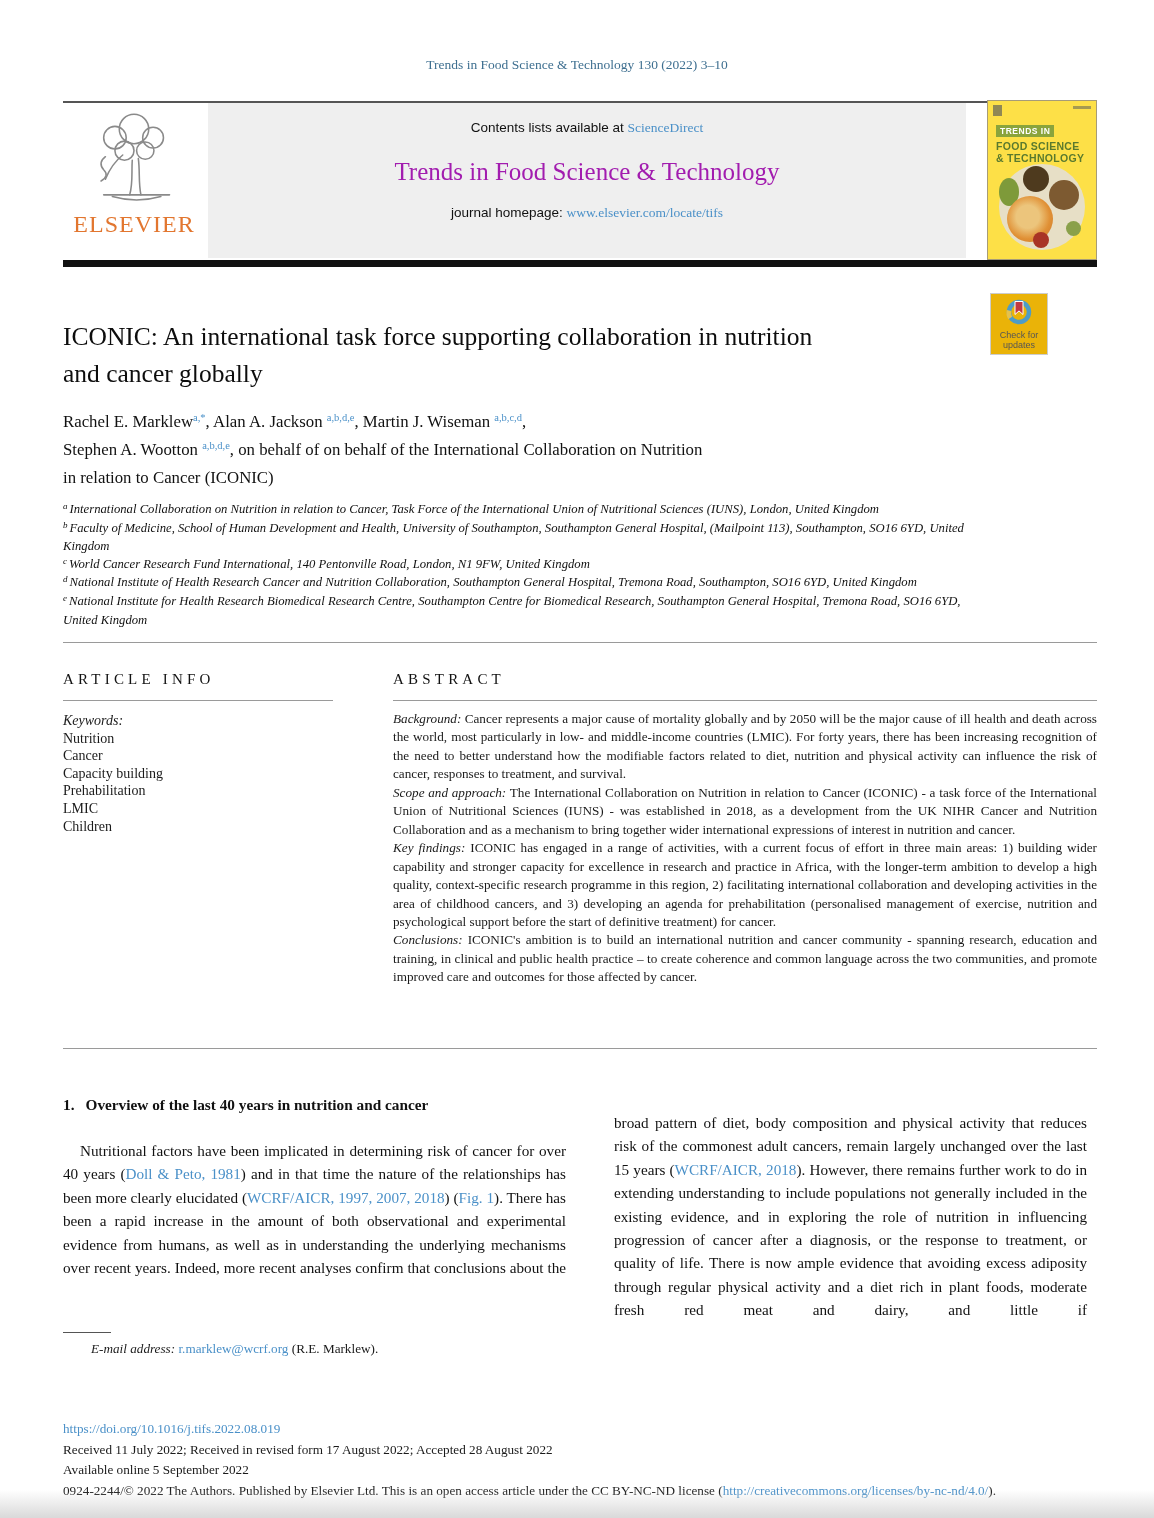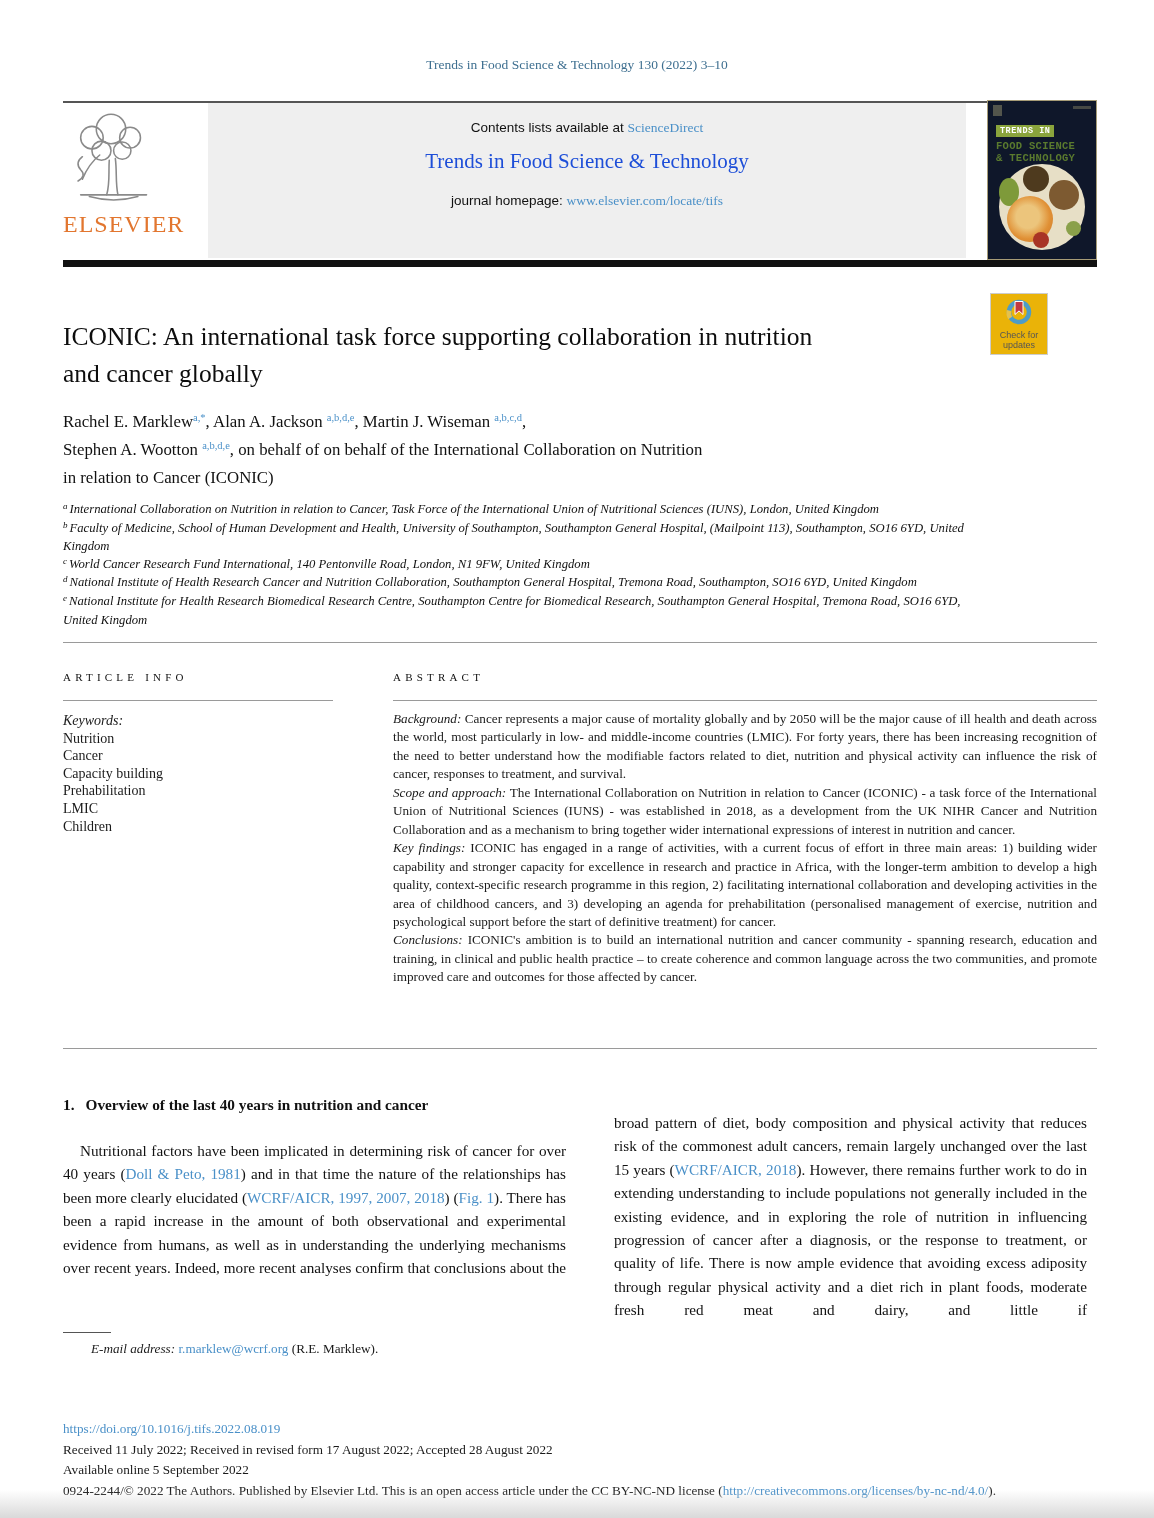--- a/index.html
+++ b/index.html
@@ -5,31 +5,31 @@
   html,body{margin:0;padding:0;background:#fff;}
   .page{position:relative;width:1154px;height:1518px;background:#ffffff;overflow:hidden;
         font-family:"Liberation Serif",serif;color:#1a1a1a;}
   a{text-decoration:none;cursor:pointer;font-family:Liberation Serif, serif;}
   .link{color:#4a90c8;}
   .running-head{position:absolute;top:57px;left:0;width:100%;text-align:center;
         font-size:13.5px;color:#3e6f90;}
   .top-rule{position:absolute;top:101px;left:63px;width:1034px;height:2px;background:#555;}
   
   .banner{position:absolute;top:103px;left:63px;width:1034px;height:155px;}
-  .logo{position:absolute;left:0;top:0;width:142px;height:155px;}
+  .logo{position:absolute;left:0;top:0;width:142px;height:155px;text-align:center;}
   .logo-text{font-size:24px;color:#e2762f;letter-spacing:1px;margin-top:0px;}
   .banner-box{position:absolute;left:145px;top:0;width:758px;height:155px;background:#efefef;
         text-align:center;}
   .contents-line{margin-top:17px;font-family:"Liberation Sans",sans-serif;font-size:13.5px;color:#111;}
-  .journal-title{margin-top:13px;font-size:21px;color:#1d4ed8;}
+  .journal-title{margin-top:22px;font-size:25px;color:#a21caf;}
   .homepage-line{margin-top:19px;font-family:"Liberation Sans",sans-serif;font-size:13.5px;color:#111;}
   
-  .cover{position:absolute;left:924px;top:-3px;width:110px;height:160px;background:#0f172a;
+  .cover{position:absolute;left:924px;top:-3px;width:110px;height:160px;background:#fde047;
         border:1px solid #a79c77;box-sizing:border-box;overflow:hidden;
-        font-family:Liberation Mono, monospace;}
+        font-family:Liberation Sans, sans-serif;}
   .cover-mark{position:absolute;top:4px;left:5px;width:9px;height:11px;background:#6b6b58;opacity:.75;}
   .cover-issn{position:absolute;top:5px;right:5px;width:18px;height:3px;background:#6b6b58;opacity:.6;}
   .cover-masthead{position:absolute;top:24px;left:8px;background:#8aa43c;color:#fff;
         font-size:8.5px;font-weight:bold;padding:1px 4px;letter-spacing:.5px;}
   .cover-t1{position:absolute;top:39px;left:8px;color:#5a7a2e;font-size:10.5px;font-weight:bold;letter-spacing:.3px;}
   .cover-t2{position:absolute;top:51px;left:8px;color:#5a7a2e;font-size:10.5px;font-weight:bold;letter-spacing:.3px;}
   .cover-fruit{position:absolute;bottom:9px;left:50%;transform:translateX(-50%);
         width:86px;height:86px;border-radius:50%;background:#e7dfc6;}
   .cf{position:absolute;border-radius:50%;}
   .cf-orange{left:8px;top:32px;width:46px;height:46px;
@@ -47,21 +47,21 @@
         font-size:9px;color:#555;line-height:10px;}
   
   .authors{position:absolute;top:409px;left:63px;width:960px;font-size:16.8px;line-height:26px;color:#111;}
   .sup{color:#4a90c8;font-size:10.5px;position:relative;top:-6px;}
   
   .affiliations{position:absolute;top:501px;left:63px;width:905px;font-size:12.7px;
         line-height:17.6px;font-style:italic;color:#111;}
   .aff-letter{font-size:9px;position:relative;top:-4px;margin-right:2px;}
   
   .rule{position:absolute;left:63px;width:1034px;border-top:1px solid #9a9a9a;}
-  .sec-heading{position:absolute;top:671px;font-size:11px;letter-spacing:4.2px;color:#111;}
+  .sec-heading{position:absolute;top:671px;font-size:15px;letter-spacing:4.2px;color:#111;}
   .sub-rule{position:absolute;top:700px;border-top:1px solid #9a9a9a;}
   .keywords{position:absolute;top:712px;left:63px;width:270px;font-size:14px;line-height:17.6px;}
   .kw-label{font-style:italic;}
   .abstract{position:absolute;top:710px;left:393px;width:704px;font-size:13.2px;
         line-height:18.45px;text-align:justify;}
   .lead{font-style:italic;}
   
   .section-heading{position:absolute;top:1096px;left:63px;font-size:15.3px;font-weight:bold;color:#111;}
   .sect-num{margin-right:11px;}
   .body-col{position:absolute;width:503px;font-size:15.2px;line-height:23.4px;

